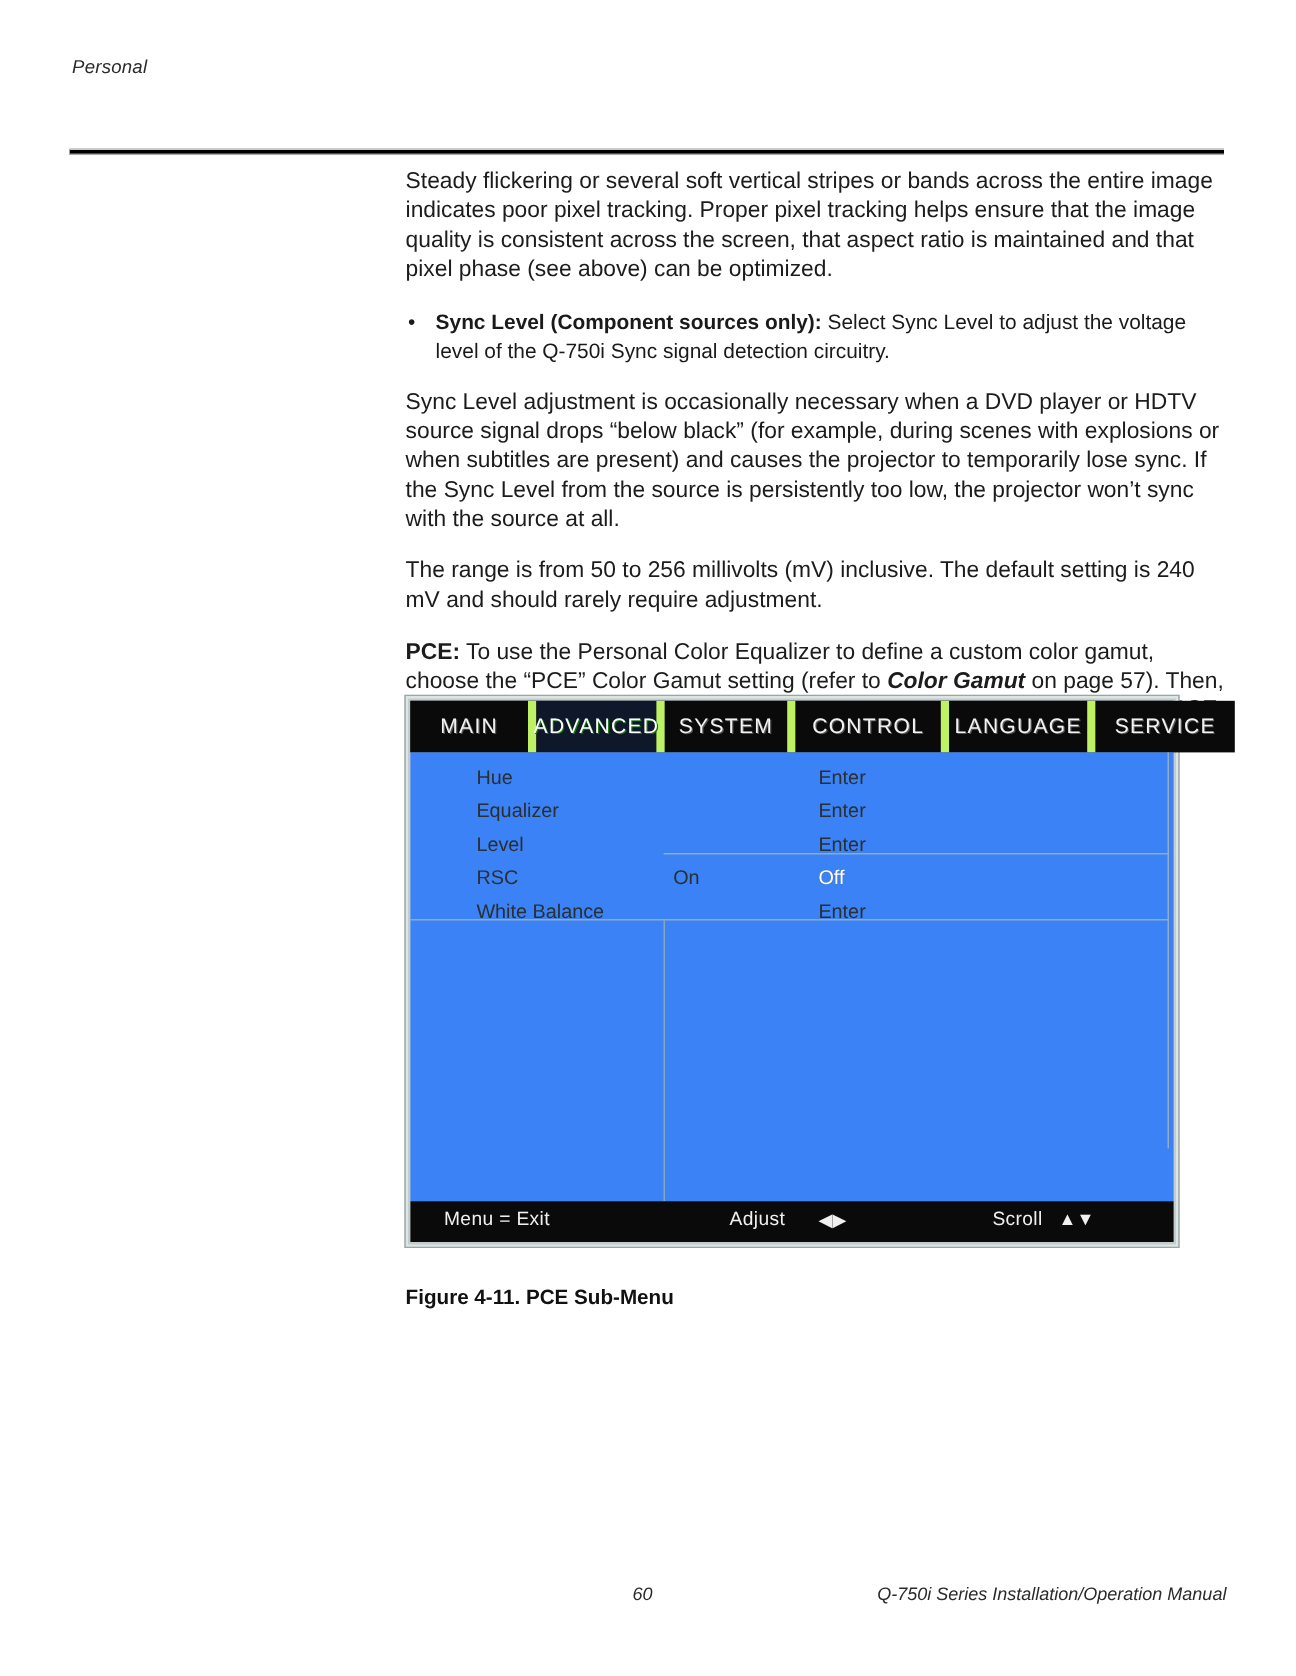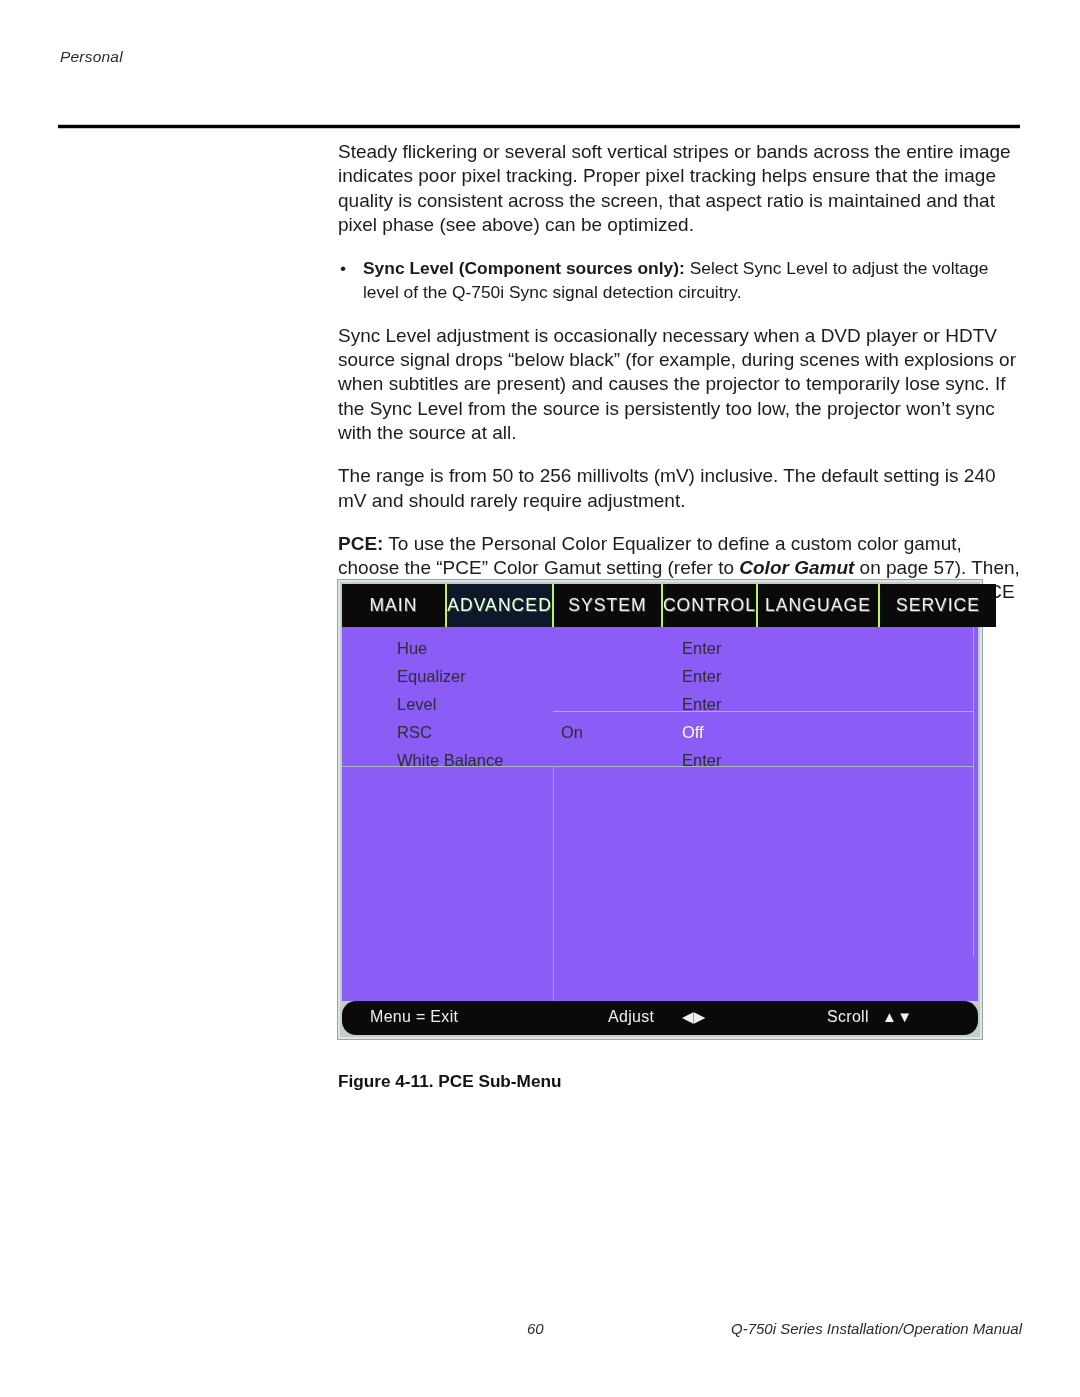--- a/index.html
+++ b/index.html
@@ -110,46 +110,46 @@
   }
   .osd-tab {
     flex: 0 0 auto;
     display: flex;
     align-items: center;
     justify-content: center;
     color: #f2f2f2;
     font-size: 17.5px;
     letter-spacing: 1.1px;
     background: #0a0a0a;
-    border-right: 2px solid #bef264;
+    border-right: 7px solid #bef264;
     box-sizing: border-box;
     padding: 0 2px;
     text-shadow: 1px 1px 0 #555;
   }
   .osd-tab:last-child { border-right: none; }
   .osd-tab.active {
     background: #0f172a;
     color: #ffffff;
     text-shadow: 1px 1px 0 #1a7a12;
   }
   .osd-tab.t0 { width: 105px; }
   .osd-tab.t1 { width: 107px; }
   .osd-tab.t2 { width: 109px; }
-  .osd-tab.t3 { width: 95px; }
+  .osd-tab.t3 { width: 128px; }
   .osd-tab.t4 { width: 122px; }
   .osd-tab.t5 { width: 116px; border-right: none; }
 
   
   .osd-body {
     position: absolute;
     left: 0;
     top: 43px;
     right: 0;
     bottom: 34px;
-    background: #8b5cf6;
+    background: #3b82f6;
   }
   .osd-col-divider {
     position: absolute;
     left: 211px;
     top: 140px;
     width: 1px;
     bottom: 0;
     background: #9bb0a8;
   }
   .osd-right-divider {
@@ -215,21 +215,20 @@
   
   .osd-status {
     position: absolute;
     left: 0;
     right: 0;
     bottom: 0;
     height: 34px;
     background: #0a0a0a;
     color: #f0f0f0;
     font-size: 16px;
-    border-radius: 14px;
   }
   .osd-status span.cell {
     position: absolute;
     top: 7px;
     white-space: nowrap;
     letter-spacing: 0.3px;
   }
   .osd-status .s-exit  { left: 28px; }
   .osd-status .s-adj   { left: 266px; }
   .osd-status .s-adj-g { left: 340px; letter-spacing: 2px; font-size: 15px; }

